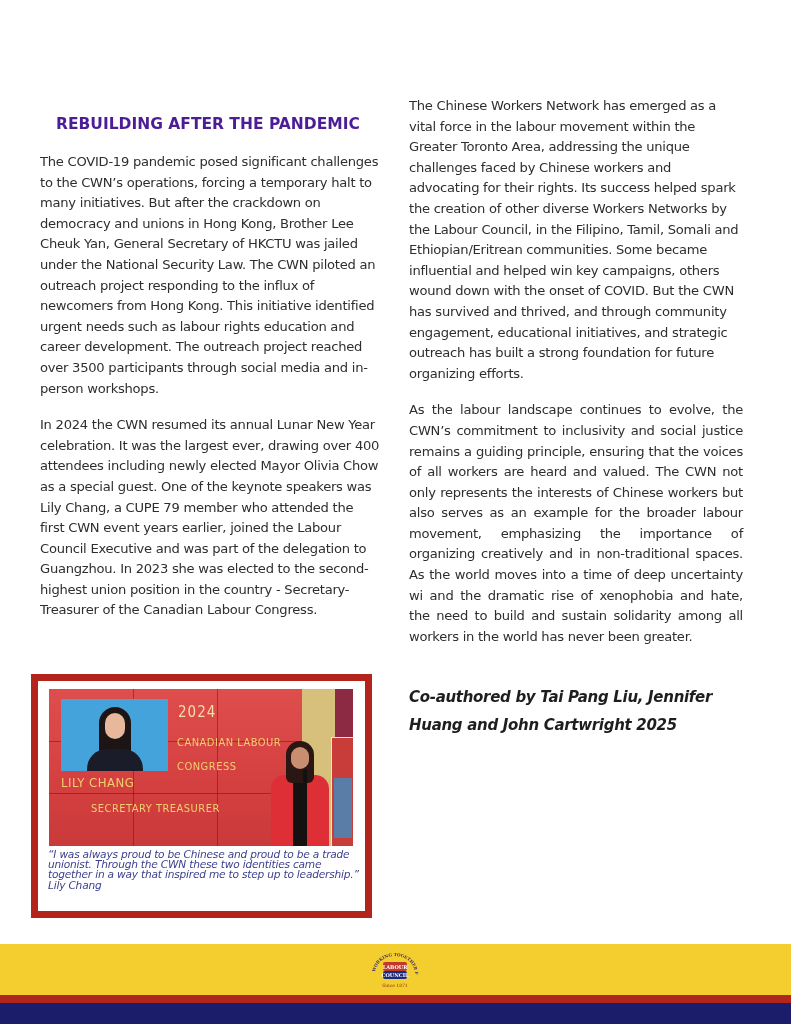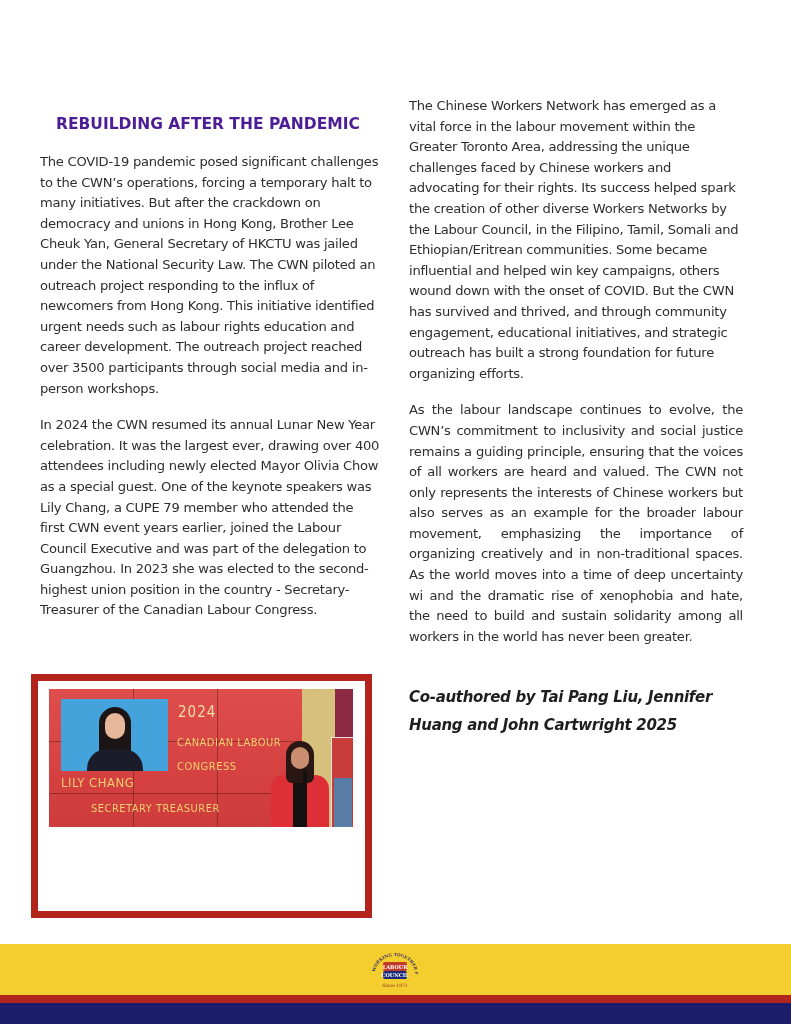--- a/index.html
+++ b/index.html
@@ -27,21 +27,21 @@
     .byline {
       margin-top: 36px; font-style: italic; font-weight: bold;
       font-size: 15px; line-height: 28px; color: #1e1e1e; letter-spacing: -0.3px;
     }
     
     .frame {
       position: absolute; left: 31px; top: 674px; width: 327px; height: 230px;
       border: 7px solid #b3251c; background: #fff;
     }
     .photo {
-      position: absolute; left: 11px; top: 8px; width: 304px; height: 138px;
+      position: absolute; left: 11px; top: 8px; width: 304px; height: 157px;
       overflow: hidden; background: #d84a48;
     }
     .screen {
       position: absolute; left: 0; top: 0; width: 253px; height: 157px;
       background: linear-gradient(180deg, #de4e4d 0%, #d4403f 60%, #c93a3a 100%);
     }
     .gridline-h { position: absolute; left: 0; width: 253px; height: 1px; background: rgba(80,20,20,0.45); }
     .gridline-v { position: absolute; top: 0; width: 1px; height: 157px; background: rgba(80,20,20,0.45); }
     .portrait {
       position: absolute; left: 12px; top: 10px; width: 107px; height: 72px;
@@ -111,20 +111,21 @@
         <div class="pic"></div>
       </div>
     <div class="speaker">
       <div class="jacket"></div>
         <div class="top"></div>
         <div class="hair"></div>
         <div class="face"></div>
         <div class="mic"></div>
     </div>
   </div>
+  <div class="caption">“I was always proud to be Chinese and proud to be a trade unionist. Through the CWN these two identities came together in a way that inspired me to step up to leadership.” Lily Chang</div>
 </div>
 
 <div class="col col-right">
   <p class="body-text p1">The Chinese Workers Network has emerged as a vital force in the labour movement within the Greater Toronto Area, addressing the unique challenges faced by Chinese workers and advocating for their rights. Its success helped spark the creation of other diverse Workers Networks by the Labour Council, in the Filipino, Tamil, Somali and Ethiopian/Eritrean communities. Some became influential and helped win key campaigns, others wound down with the onset of COVID. But the CWN has survived and thrived, and through community engagement, educational initiatives, and strategic outreach has built a strong foundation for future organizing efforts.</p>
   <p class="body-text p2 justify">As the labour landscape continues to evolve, the CWN’s commitment to inclusivity and social justice remains a guiding principle, ensuring that the voices of all workers are heard and valued. The CWN not only represents the interests of Chinese workers but also serves as an example for the broader labour movement, emphasizing the importance of organizing creatively and in non-traditional spaces. As the world moves into a time of deep uncertainty wi and the dramatic rise of xenophobia and hate, the need to build and sustain solidarity among all workers in the world has never been greater.</p>
   <div class="byline">Co-authored by Tai Pang Liu, Jennifer Huang and John Cartwright 2025</div>
 </div>
 
 <div class="footer-yellow"></div>
 <div class="footer-red"></div>

